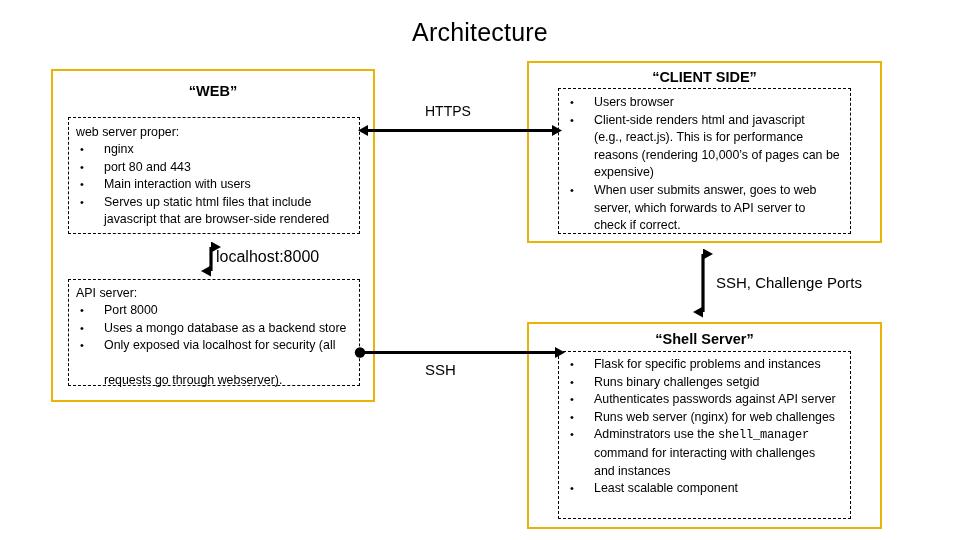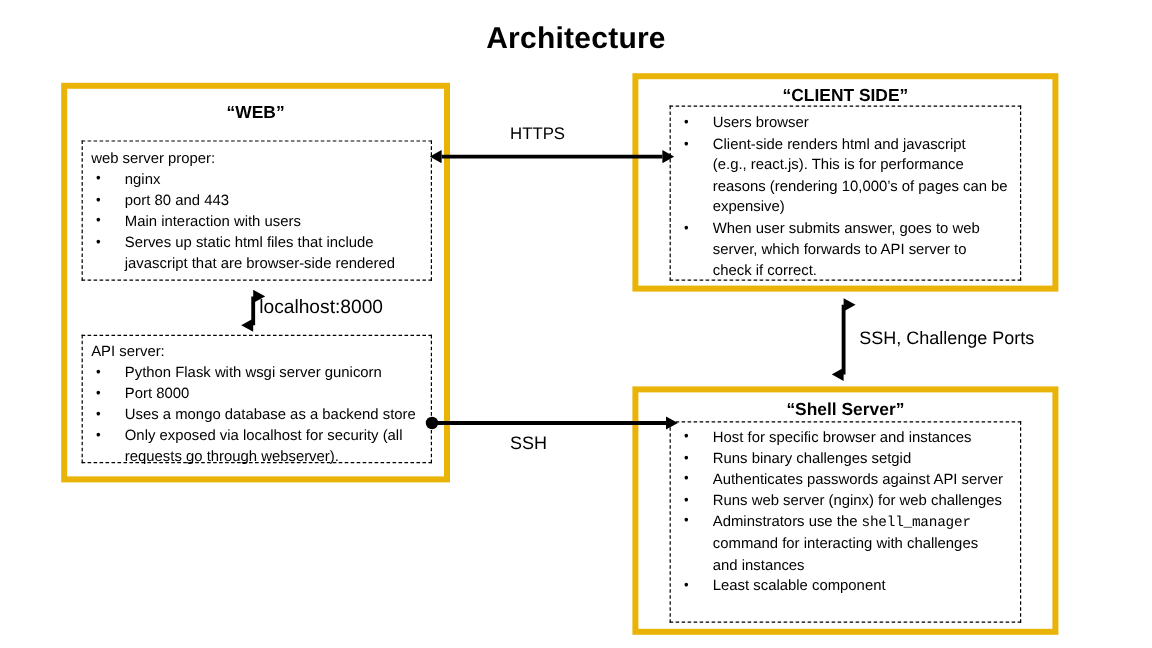--- a/index.html
+++ b/index.html
@@ -18,28 +18,28 @@
   }
 
   
   #diagram-title {
     position: absolute;
     left: 0;
     top: 18px;
     width: 960px;
     text-align: center;
     font-size: 25px;
-    font-weight: bold;
+    font-weight: normal;
     letter-spacing: 0.2px;
   }
 
   
   .outer-box {
     position: absolute;
-    border: 5px solid #eab308;
+    border: 2px solid #eab308;
     box-sizing: border-box;
     background: #fff;
   }
   .box-title {
     position: absolute;
     left: 0;
     width: 100%;
     text-align: center;
     font-size: 14.5px;
     font-weight: bold;
@@ -118,21 +118,20 @@
     <li>nginx</li>
     <li>port 80 and 443</li>
     <li>Main interaction with users</li>
     <li>Serves up static html files that include</li>
   </ul>
   <div class="txt" style="position:absolute; left:104px; top:211px;">javascript that are browser-side rendered</div>
 
   <div class="inner-box" style="left:68px; top:279px; width:292px; height:107px;"></div>
   <div class="lead" style="left:76px; top:285px;">API server:</div>
   <ul class="blist" style="left:76px; top:302px;">
-    <li>Python Flask with wsgi server gunicorn</li>
     <li>Port 8000</li>
     <li>Uses a mongo database as a backend store</li>
     <li>Only exposed via localhost for security (all</li>
   </ul>
   <div class="txt" style="position:absolute; left:104px; top:372px;">requests go through webserver).</div>
 
   <div class="outer-box" style="left:527px; top:61px; width:355px; height:182px;">
     <div class="box-title" style="top:6px;">“CLIENT SIDE”</div>
   </div>
 
@@ -154,21 +153,21 @@
     </li>
   </ul>
 
   <div class="outer-box" style="left:527px; top:322px; width:355px; height:207px;">
     <div class="box-title" style="top:7px;">“Shell Server”</div>
   </div>
 
   <div class="inner-box" style="left:558px; top:351px; width:293px; height:168px;"></div>
   <ul class="blist" style="left:566px; top:356px;">
     <li>
-      <span>Host for specific browser and instances</span>
+      <span>Flask for specific problems and instances</span>
     </li>
     <li>
       <span>Runs binary challenges setgid</span>
     </li>
     <li>
       <span>Authenticates passwords against API server</span>
     </li>
     <li>
       <span>Runs web server (nginx) for web challenges</span>
     </li>

